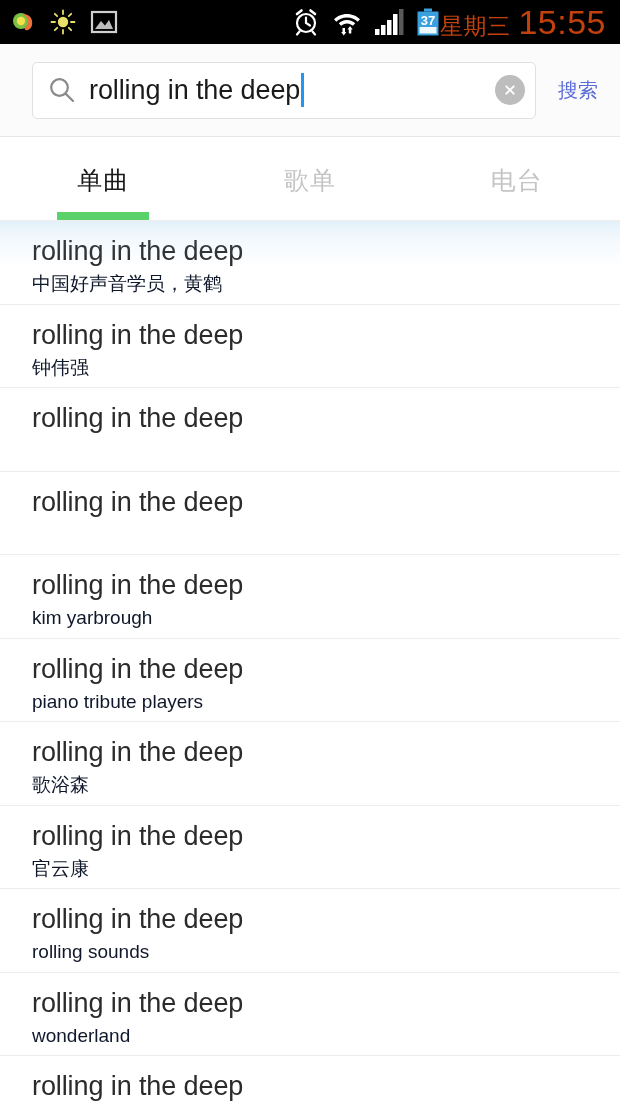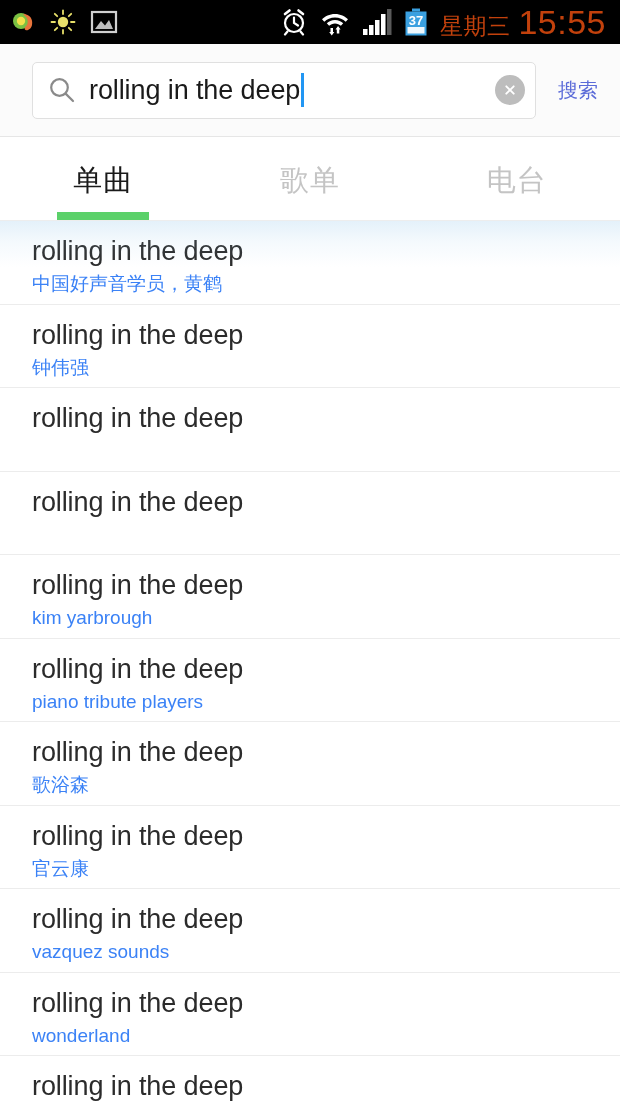--- a/index.html
+++ b/index.html
@@ -21,21 +21,20 @@
   }
 
   
   .status-bar {
     height: 44px;
     background: #000000;
     display: flex;
     align-items: center;
     padding: 0 14px 0 10px;
     color: #ffffff;
-    gap: 12px;
   }
   .status-left {
     display: flex;
     align-items: center;
     gap: 14px;
   }
   .status-spacer { flex: 1; }
   .status-right {
     display: flex;
     align-items: center;
@@ -131,21 +130,21 @@
   }
   .tab {
     flex: 1;
     display: flex;
     flex-direction: column;
     align-items: center;
     justify-content: center;
     position: relative;
   }
   .tab-label {
-    font-size: 29px;
+    font-size: 25px;
     color: #c4c4c4;
     letter-spacing: 1px;
     padding-top: 4px;
   }
   .tab.active .tab-label { color: #1a1a1a; }
   .tab-indicator {
     position: absolute;
     bottom: 0;
     left: 50%;
     transform: translateX(-50%);
@@ -182,21 +181,21 @@
   }
   .result-title {
     font-size: 27px;
     color: #2b2b2b;
     line-height: 34px;
     letter-spacing: -0.1px;
     white-space: nowrap;
   }
   .result-artist {
     font-size: 19px;
-    color: #3b82f6;
+    color: #0f172a;
     line-height: 26px;
     margin-top: 3px;
     white-space: nowrap;
   }
 </style>
 </head>
 <body>
 
 <div class="phone">
 
@@ -358,21 +357,21 @@
       <div class="result-artist">歌浴森</div>
     </div>
 
     <div class="result-row">
       <div class="result-title">rolling in the deep</div>
       <div class="result-artist">官云康</div>
     </div>
 
     <div class="result-row">
       <div class="result-title">rolling in the deep</div>
-      <div class="result-artist">vazquez sounds</div>
+      <div class="result-artist">rolling sounds</div>
     </div>
 
     <div class="result-row">
       <div class="result-title">rolling in the deep</div>
       <div class="result-artist">wonderland</div>
     </div>
 
     <div class="result-row">
       <div class="result-title">rolling in the deep</div>
       <div class="result-artist"></div>

